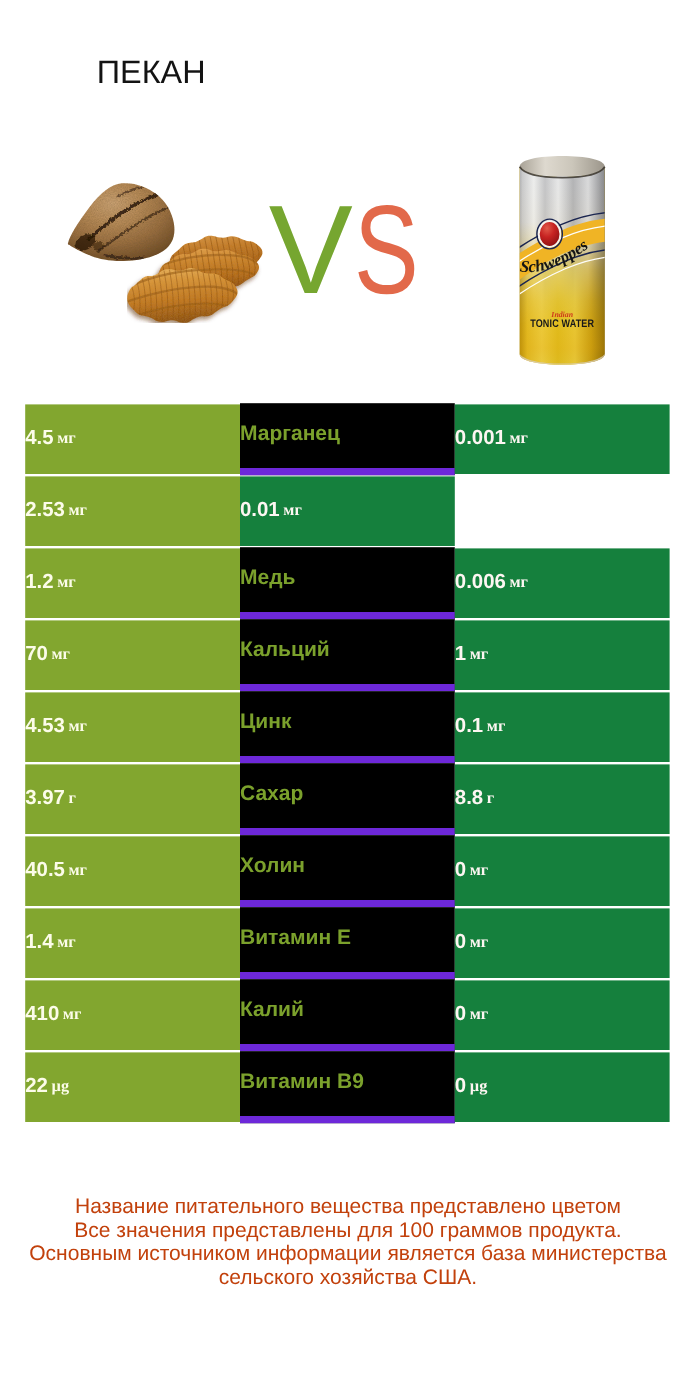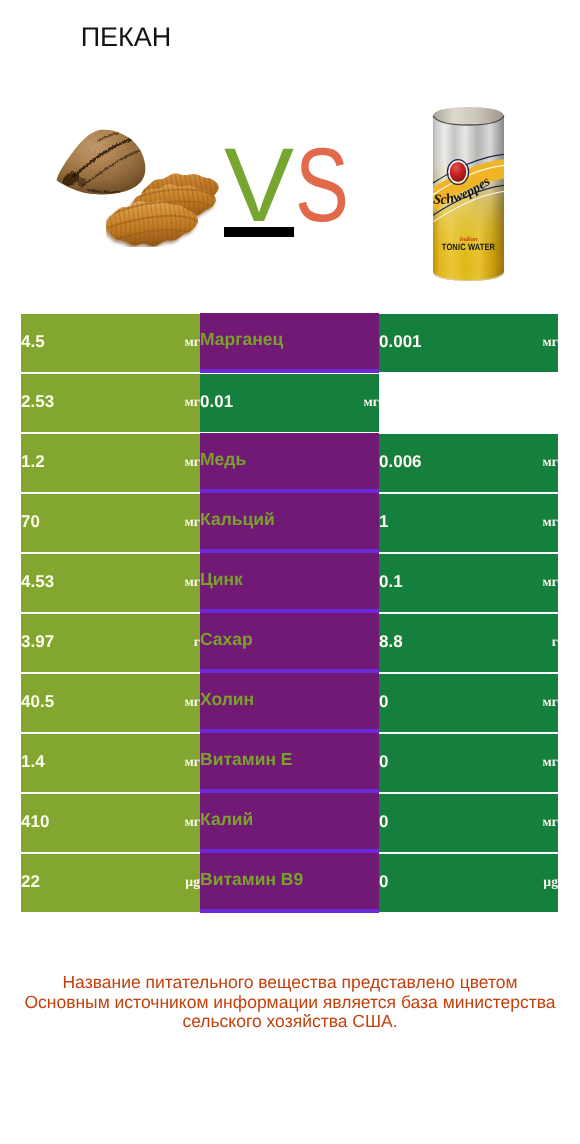--- a/index.html
+++ b/index.html
@@ -1,45 +1,45 @@
 <!DOCTYPE html>
 <html><head>
 <meta charset="utf-8">
 <title>Пекан vs Тоник</title>
 <style>
   html,body{margin:0;padding:0;}
   body{width:580px;height:1144px;background:#ffffff;
        font-family:"Liberation Sans",sans-serif;overflow:hidden;
        -webkit-font-smoothing:antialiased;text-rendering:geometricPrecision;}
-  .page{position:relative;width:580px;height:984px;background:#fff;}
+  .page{position:relative;width:580px;height:984px;background:#fff;margin-top:23px;}
 
   
   .title{position:absolute;top:22px;font-size:27px;line-height:30px;color:#131313;
          font-weight:400;text-align:center;white-space:nowrap;}
   .title.left{left:0;width:252px;}
   .title.right{left:328px;width:252px;}
 
   
   .art{position:absolute;left:0;top:0;}
   .schw{font-family:"Liberation Serif",serif;font-style:italic;font-weight:700;fill:#141414;}
   .indian{font-family:"Liberation Serif",serif;font-style:italic;font-weight:700;font-size:6.5px;fill:#cf3a1c;}
   .tonic{font-family:"Liberation Sans",sans-serif;font-weight:700;font-size:9.2px;fill:#17171a;letter-spacing:0.15px;}
   .vs{position:absolute;left:224px;top:136px;font-size:105px;line-height:100px;
-      font-weight:400;letter-spacing:0px;white-space:nowrap;text-decoration:underline;}
+      font-weight:400;letter-spacing:0px;white-space:nowrap;}
   .vs .v{color:#76a630;}
   .vs .s{color:#e2694a;display:inline-block;transform:scaleX(0.77);transform-origin:left center;margin-left:1px;}
 
   
   .table{position:absolute;left:21px;top:314px;width:537px;}
   .row{display:flex;height:58.4px;margin-bottom:1.6px;}
-  .cell{display:flex;align-items:center;justify-content:space-between;width:179px;
-        box-sizing:border-box;white-space:nowrap;gap:44px;}
+  .cell{display:flex;align-items:center;justify-content:flex-start;width:179px;
+        box-sizing:border-box;white-space:nowrap;}
   .cell.left{background:#82a62f;color:#fcfce9;}
   .cell.right{background:#15803d;color:#fdf6f2;}
-  .cell.mid{background:#701a75;color:#7ba12c;border-bottom:4px solid #6d28d9;height:60px;margin-top:-0.6px;}
+  .cell.mid{background:#000000;color:#7ba12c;border-bottom:6px solid #6d28d9;height:60px;margin-top:-0.6px;}
   .num{font-size:17px;font-weight:700;position:relative;top:-1.5px;}
   .unit{font-size:13.6px;font-weight:700;margin-left:3px;position:relative;top:-1.5px;font-family:Liberation Serif, serif;}
   .lab{font-size:17.5px;font-weight:700;position:relative;top:-1.5px;}
 
   
   .footer{position:absolute;left:0;top:973px;width:580px;text-align:center;
           font-size:17.5px;line-height:19.6px;color:#c2410c;}
 </style>
 </head>
 <body>
@@ -409,16 +409,17 @@
         </div>
         <div class="cell right">
           <span class="num">0</span>
           <span class="unit">µg</span>
         </div>
       </div>
     </div>
 
   <div class="footer" id="footer">
       <div>Название питательного вещества представлено цветом</div>
+      <div>Все значения представлены для 100 граммов продукта.</div>
       <div>Основным источником информации является база министерства</div>
       <div>сельского хозяйства США.</div>
     </div>
 </div>
 
 </body></html>

